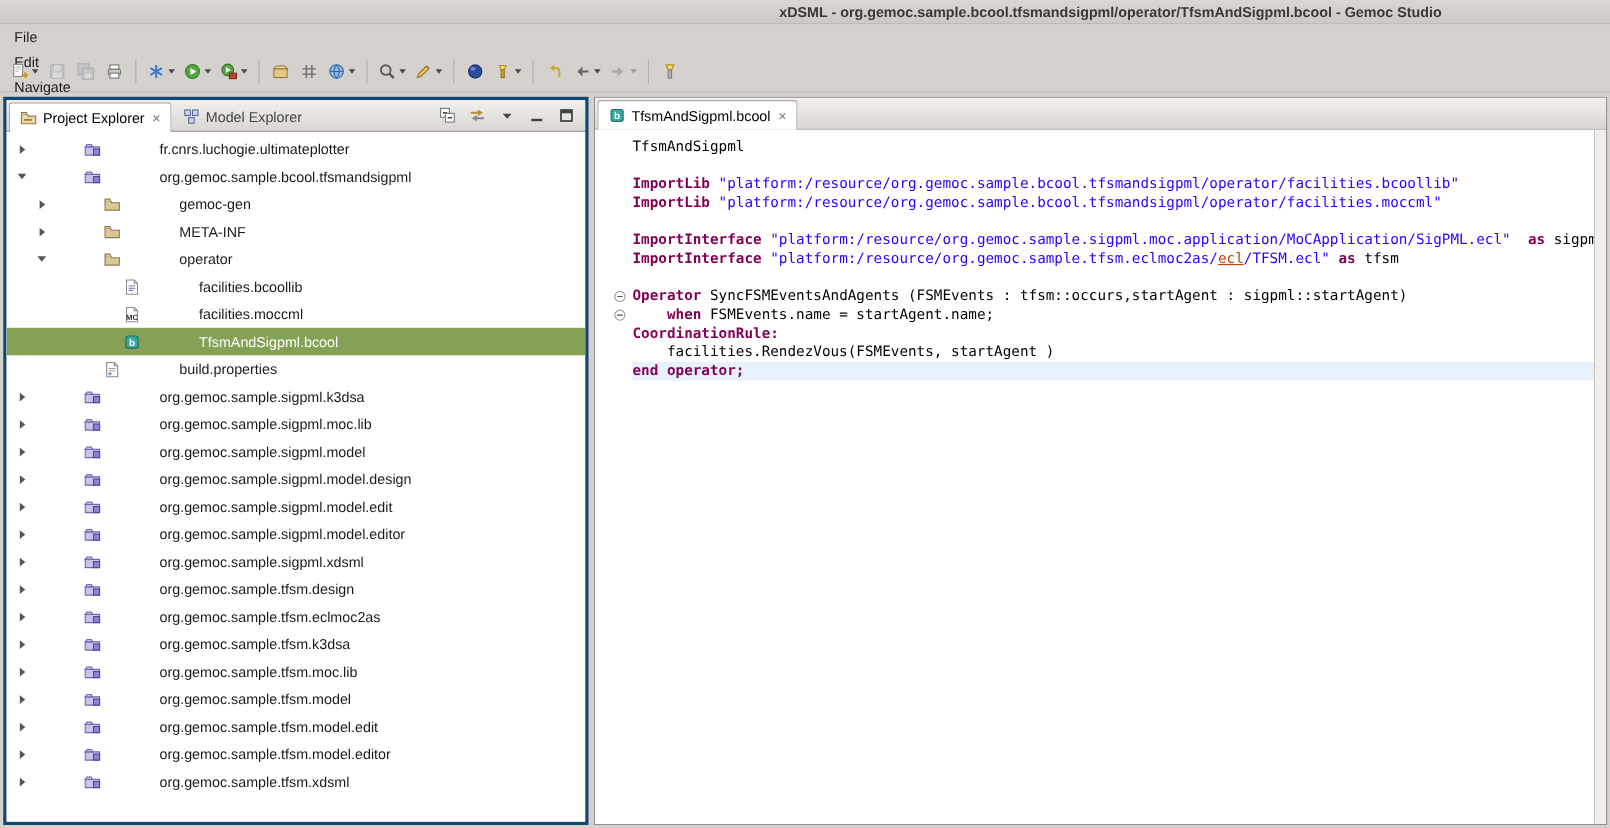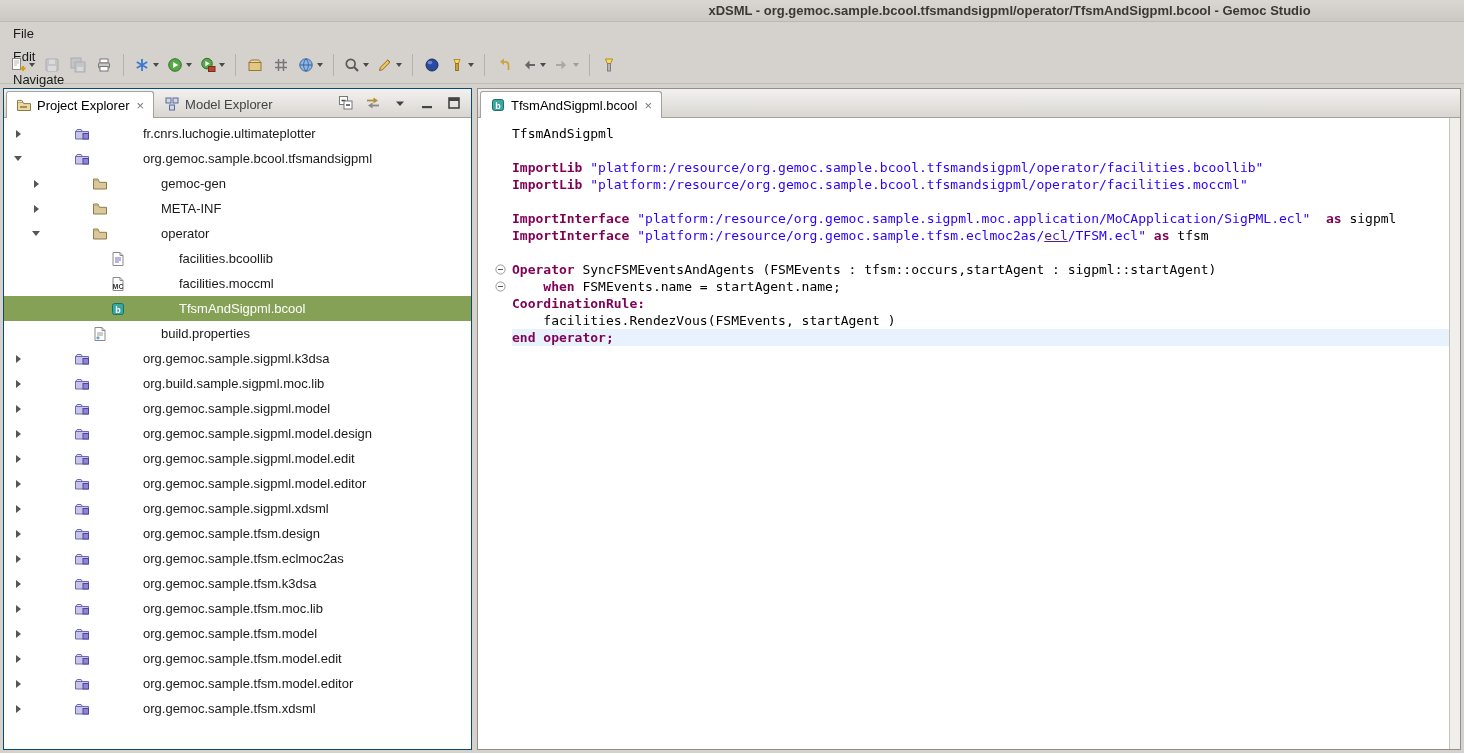--- a/index.html
+++ b/index.html
@@ -16,22 +16,22 @@
   .toolbar { height:37px; display:flex; align-items:center; padding:0 6px; border-bottom:1px solid #c1bdb7; }
   .tb-btn { height:26px; min-width:24px; display:flex; align-items:center; justify-content:center;
     border-radius:3px; padding:0 3px; margin:0 1px; }
   .tb-ic { display:inline-flex; width:16px; height:16px; }
   .tb-dd { width:0; height:0; border-left:3.5px solid transparent; border-right:3.5px solid transparent;
     border-top:4px solid #4a4a4a; margin-left:3px; }
   .tb-disabled { opacity:.38; }
   .tb-sep { width:1px; height:22px; background:#b4b0aa; margin:0 6px; flex:none; }
 
   .main { display:flex; height:669px; padding:4px 3px 3px 3px; }
-  .left-panel { width:469px; flex:none; display:flex; flex-direction:column;
-    border:1px solid #0c4a6e; background:#f0abfc; }
+  .left-panel { width:532px; flex:none; display:flex; flex-direction:column;
+    border:3px solid #0c4a6e; background:#f0abfc; }
   .splitter { width:5px; flex:none; }
   .editor-panel { flex:1; display:flex; flex-direction:column; border:1px solid #928e89; background:#fff; min-width:0; }
 
   .tabbar { height:29px; flex:none; background:linear-gradient(#f3f1ef,#d9d6d1);
     border-bottom:1px solid #a5a19b; display:flex; align-items:flex-end; padding-left:2px; }
   .tab { height:27px; display:flex; align-items:center; gap:5px; padding:0 9px;
     border:1px solid transparent; border-bottom:none; border-radius:3px 3px 0 0; color:#444; white-space:nowrap; }
   .tab.active { background:#fff; border-color:#a5a19b; position:relative; top:1px; color:#000; }
   .tab-ic { display:inline-flex; width:16px; height:16px; }
   .tab-close { color:#777; font-size:13px; margin-left:2px; cursor:default; }
@@ -50,21 +50,21 @@
 
   .editor-body { flex:1; position:relative; background:#fff; overflow:hidden;
     font-family:"DejaVu Sans Mono","Liberation Mono",monospace; font-size:13px; padding-top:7px; }
   .ov-ruler { position:absolute; top:0; right:0; bottom:0; width:11px; background:#f1efec; border-left:1px solid #c6c2bd; }
   .cl { display:flex; height:17px; line-height:17px; white-space:pre; }
   .cl-gutter { width:34px; flex:none; display:inline-flex; align-items:center; padding-left:17px; }
   .cl-body { flex:1; margin-right:11px; min-width:0; }
   .cl.current .cl-body { background:#e8f2fd; }
   .tk-k { color:#7f0055; font-weight:bold; }
   .tk-s { color:#2a00ff; }
-  .tk-su { color:#4c1d95; text-decoration:underline; }
+  .tk-su { color:#c2410c; text-decoration:underline; }
   .tk-p { color:#000000; }
 </style>
 </head>
 <body>
 
 <div class="titlebar">
   <span>xDSML - org.gemoc.sample.bcool.tfsmandsigpml/operator/TfsmAndSigpml.bcool - Gemoc Studio</span>
 </div>
 
 <div class="menubar" id="menubar">
@@ -414,21 +414,21 @@
         </div>
         <div class="tree-row" style="padding-left: 6px;">
           <span class="tw col"></span>
           <span class="tree-ic">
             <svg width="16" height="16" viewBox="0 0 16 16">
               <path d="M1.5 5.5V13h13V5.5z" fill="#c9c5e8" stroke="#6f68b8"></path>
               <path d="M1.5 5.5l1.6-2h4l1.2 2z" fill="#dedbf5" stroke="#6f68b8"></path>
               <rect x="9" y="7.5" width="5.5" height="5.5" fill="#8d84d8" stroke="#4f4694"></rect>
             </svg>
           </span>
-          <span class="tree-label">org.build.sample.sigpml.moc.lib</span>
+          <span class="tree-label">org.gemoc.sample.sigpml.moc.lib</span>
         </div>
         <div class="tree-row" style="padding-left: 6px;">
           <span class="tw col"></span>
           <span class="tree-ic">
             <svg width="16" height="16" viewBox="0 0 16 16">
               <path d="M1.5 5.5V13h13V5.5z" fill="#c9c5e8" stroke="#6f68b8"></path>
               <path d="M1.5 5.5l1.6-2h4l1.2 2z" fill="#dedbf5" stroke="#6f68b8"></path>
               <rect x="9" y="7.5" width="5.5" height="5.5" fill="#8d84d8" stroke="#4f4694"></rect>
             </svg>
           </span>

